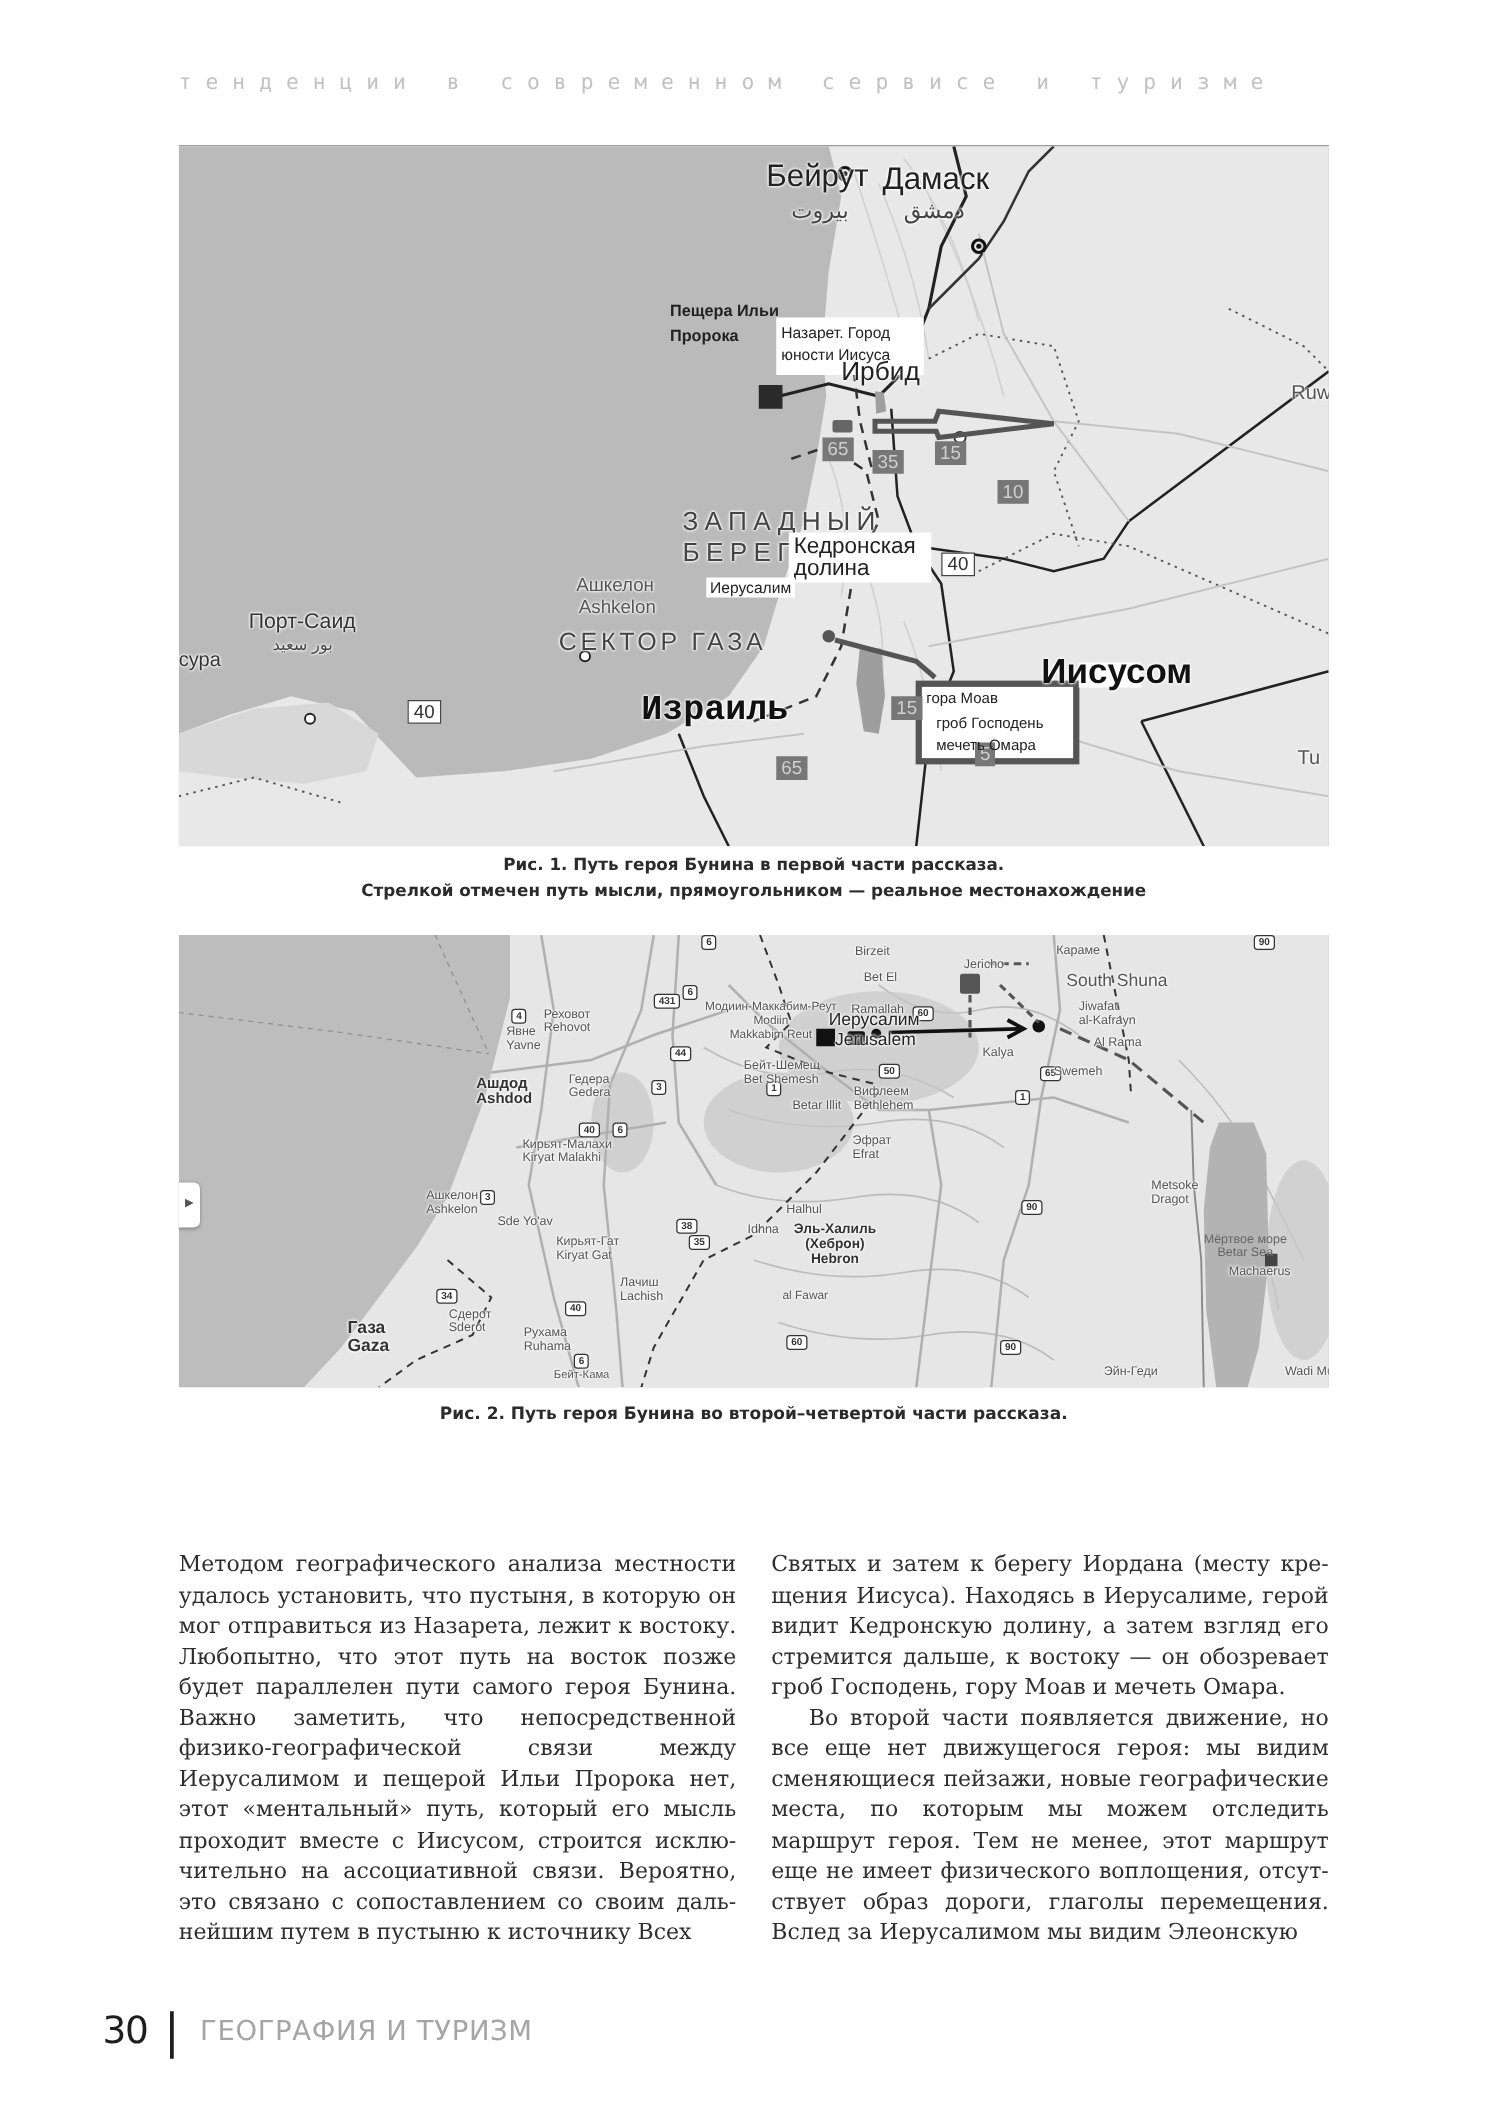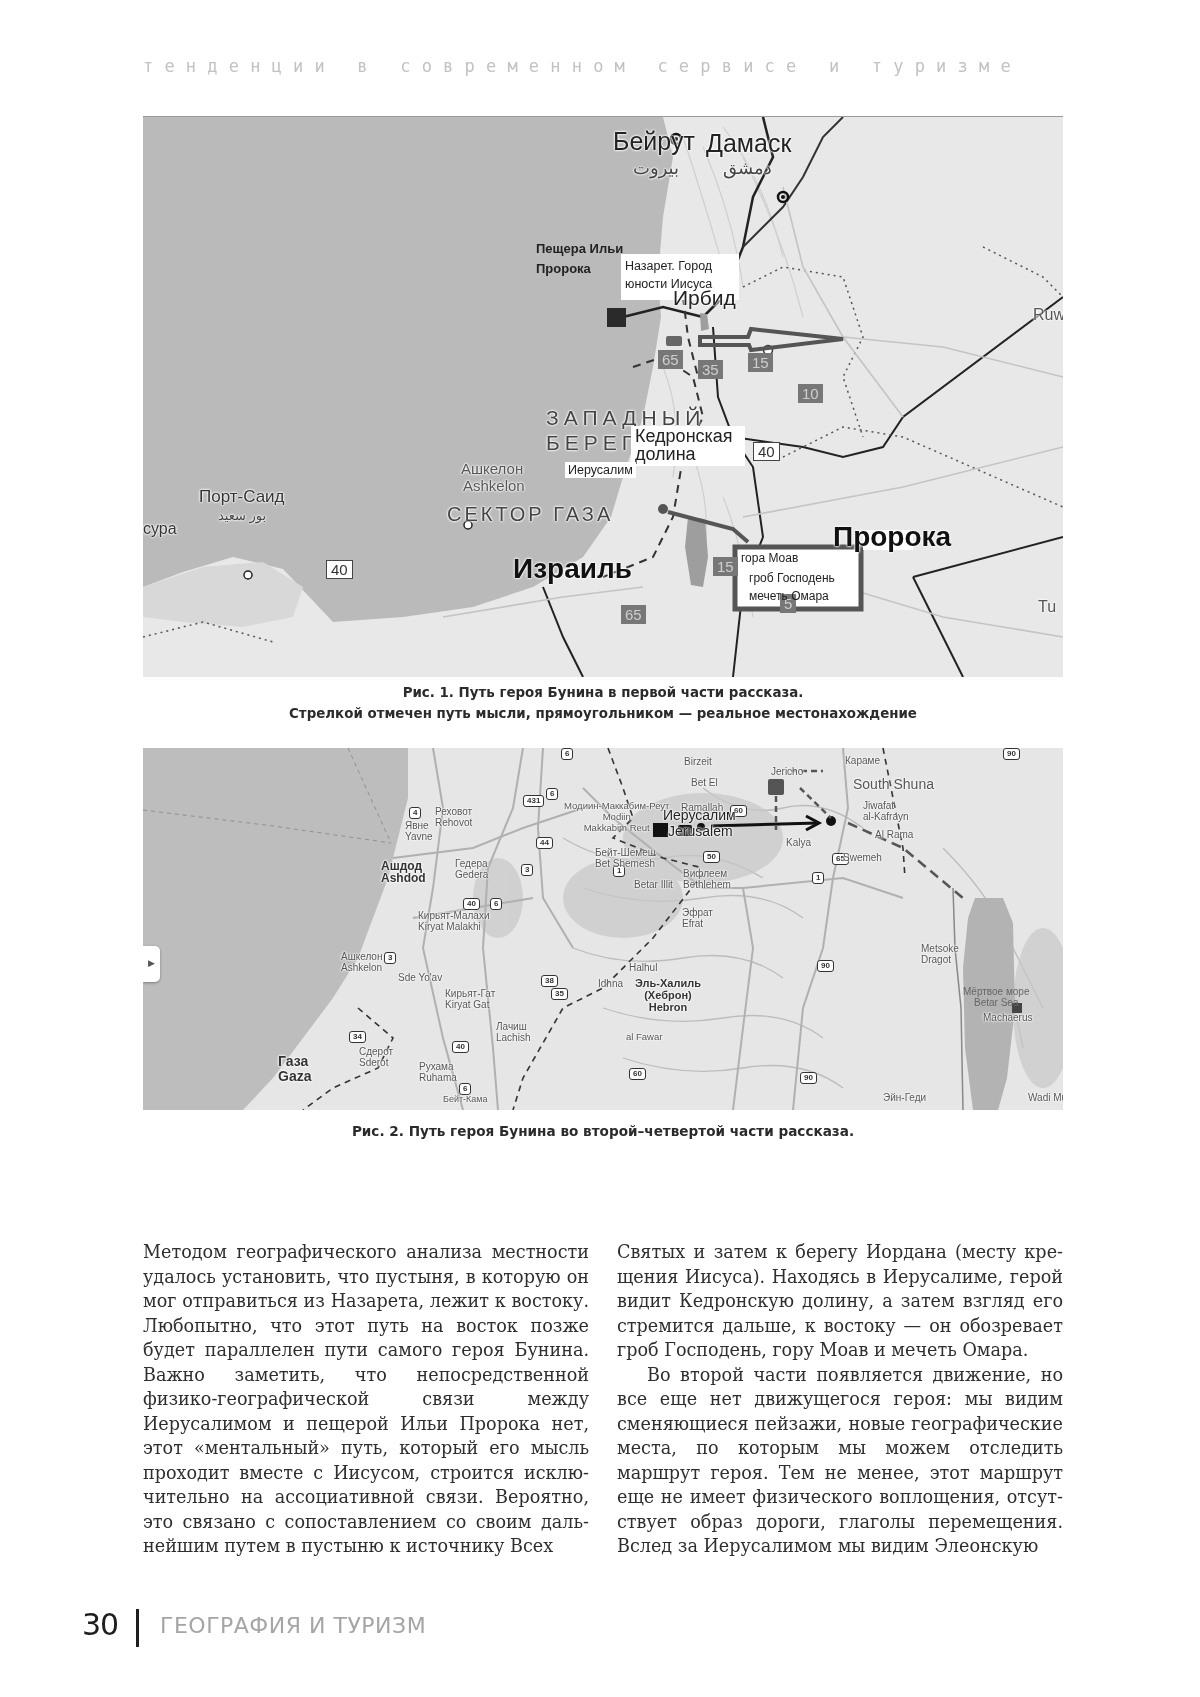--- a/index.html
+++ b/index.html
@@ -137,22 +137,22 @@
   <div class="lbl" style="left:606px;top:455px;font-size:12px;">гроб Господень</div>
   <div class="lbl" style="left:606px;top:473px;font-size:12px;">мечеть Омара</div>
   <div class="box" style="left:720px;top:413px;width:50px;height:20px;"></div>
 
   <div class="lbl halo" style="left:318px;top:344px;font-size:15px;color:#555;">Ашкелон</div>
   <div class="lbl halo" style="left:320px;top:361px;font-size:15px;color:#555;">Ashkelon</div>
   <div class="lbl halo" style="left:56px;top:371px;font-size:17px;color:#333;">Порт-Саид</div>
   <div class="lbl halo" style="left:75px;top:392px;font-size:13px;color:#444;">بور سعيد</div>
   <div class="lbl halo" style="left:0px;top:404px;font-size:16px;color:#333;">сура</div>
   <div class="lbl halo" style="left:304px;top:387px;font-size:20px;letter-spacing:3px;color:#444;">СЕКТОР ГАЗА</div>
-  <div class="lbl halo" style="left:370px;top:438px;font-size:28px;font-weight:bold;color:#111;">Израиль</div>
-  <div class="lbl halo" style="left:690px;top:406px;font-size:28px;font-weight:bold;color:#111;">Пророка</div>
+  <div class="lbl halo" style="left:370px;top:438px;font-size:28px;font-weight:bold;color:#111;font-family:Liberation Mono, monospace;">Израиль</div>
+  <div class="lbl halo" style="left:690px;top:406px;font-size:28px;font-weight:bold;color:#111;">Иисусом</div>
   <div class="lbl halo" style="left:890px;top:190px;font-size:16px;color:#555;">Ruw</div>
   <div class="lbl halo" style="left:895px;top:482px;font-size:16px;color:#555;">Tu</div>
 </div>
 
 <div class="caption cap1">
   <div>Рис. 1. Путь героя Бунина в первой части рассказа.</div>
   <div>Стрелкой отмечен путь мысли, прямоугольником — реальное местонахождение</div>
 </div>
 
 <div class="map map2">

